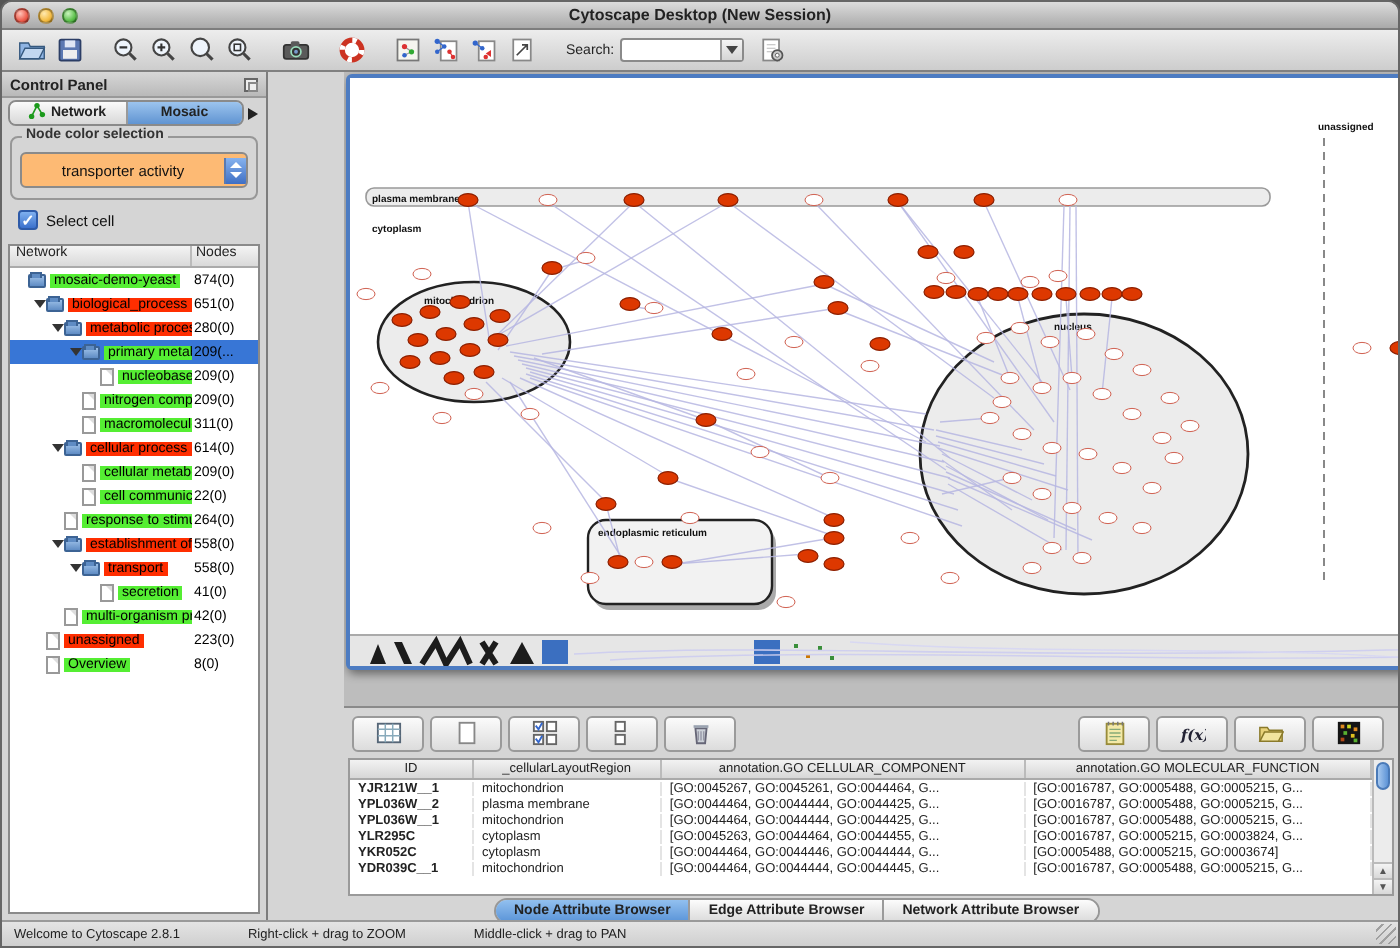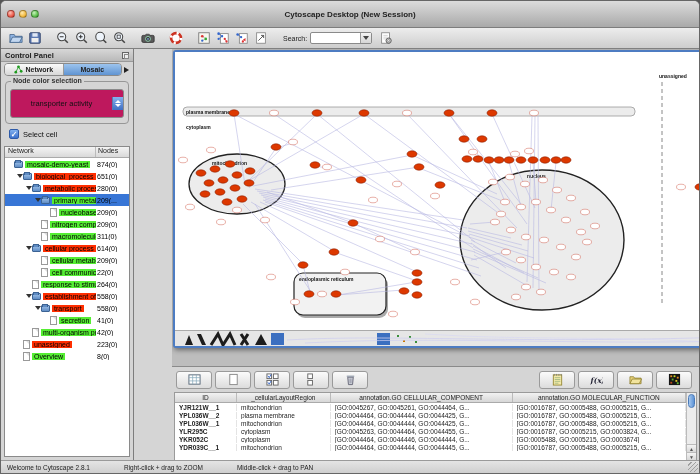--- a/index.html
+++ b/index.html
@@ -2,21 +2,21 @@
 <html><head>
 <meta charset="utf-8">
 <style>
   html,body{margin:0;padding:0;background:#555;}
   *{box-sizing:border-box;}
   .app{width:700px;height:474px;position:relative;font-family:"Liberation Sans",sans-serif;
        background:#d5d5d5;border-radius:6px 6px 0 0;overflow:hidden;border:1px solid #666;
        display:flex;flex-direction:column;}
   
   .titlebar{height:14px;background:linear-gradient(#dcdcdc,#a9a9a9);border-bottom:1px solid #7d7d7d;
-            position:relative;display:flex;align-items:center;padding:13px 6px;flex:0 0 14px;}
+            position:relative;display:flex;align-items:center;padding:0 6px;flex:0 0 14px;}
   .lights{display:flex;z-index:2;}
   .light{width:8px;height:8px;border-radius:50%;margin-right:4px;border:1px solid rgba(0,0,0,.3);}
   .light.r{background:radial-gradient(circle at 35% 30%,#ffc2b8,#ee5f4f 60%,#b93325);}
   .light.y{background:radial-gradient(circle at 35% 30%,#ffe9b0,#f5bd45 60%,#c08a18);}
   .light.g{background:radial-gradient(circle at 35% 30%,#c9f4bd,#60c24f 60%,#2f8c25);}
   .titlebar .title{position:absolute;left:0;right:0;text-align:center;font-size:8px;font-weight:bold;color:#222;}
   
   .toolbar{height:21px;background:linear-gradient(#ededed,#cdcdcd);border-bottom:1px solid #808080;
            display:flex;align-items:center;padding:0 5px;flex:0 0 21px;}
   .tbicon{width:17px;height:17px;display:flex;align-items:center;justify-content:center;margin:0 1px;}
@@ -40,21 +40,21 @@
   .tabset{flex:1;display:flex;border:1px solid #8a8a8a;border-radius:4px;overflow:hidden;height:13px;}
   .tab{flex:1;display:flex;align-items:center;justify-content:center;font-size:7px;font-weight:bold;color:#222;
        background:linear-gradient(#fafafa,#d8d8d8);border-right:1px solid #9a9a9a;}
   .tab:last-child{border-right:none;}
   .tab.sel{background:linear-gradient(#9cc4ee,#6094d2);}
   .tab svg{width:9px;height:9px;margin-right:2px;}
   .tab-arrow{width:8px;display:flex;justify-content:center;}
   .tab-arrow::after{content:"";border-top:3.5px solid transparent;border-bottom:3.5px solid transparent;border-left:5px solid #222;}
   .groupbox{margin:4px 4px 0 4px;border:1px solid #979797;border-radius:4px;position:relative;padding:7px 4px 5px 4px;}
   .gb-legend{position:absolute;top:-5px;left:5px;background:#d5d5d5;padding:0 2px;font-size:7px;font-weight:bold;color:#333;}
-  .combo{height:29px;background:#be185d;border:1px solid #8a8a8a;border-radius:3px;display:flex;align-items:center;overflow:hidden;}
+  .combo{height:18px;background:#fdba74;border:1px solid #8a8a8a;border-radius:3px;display:flex;align-items:center;overflow:hidden;}
   .combo .cval{flex:1;text-align:center;font-size:7.5px;color:#111;}
   .stepper{width:11px;height:13px;background:linear-gradient(#86b2ee,#3f6fc4);display:flex;flex-direction:column;
            align-items:center;justify-content:center;border-left:1px solid #5a7ab0;}
   .stepper i{display:block;border-left:3px solid transparent;border-right:3px solid transparent;}
   .stepper i.up{border-bottom:3.5px solid #fff;margin-bottom:1.5px;}
   .stepper i.dn{border-top:3.5px solid #fff;}
   .checkrow{display:flex;align-items:center;margin:5px 8px 4px 8px;}
   .checkbox{width:10px;height:10px;border-radius:2px;background:linear-gradient(#7fb0ef,#3a70cc);border:1px solid #2d5aa8;
             color:#fff;font-size:8px;line-height:9px;text-align:center;font-weight:bold;margin-right:4px;}
   .checklabel{font-size:7.5px;color:#111;}

